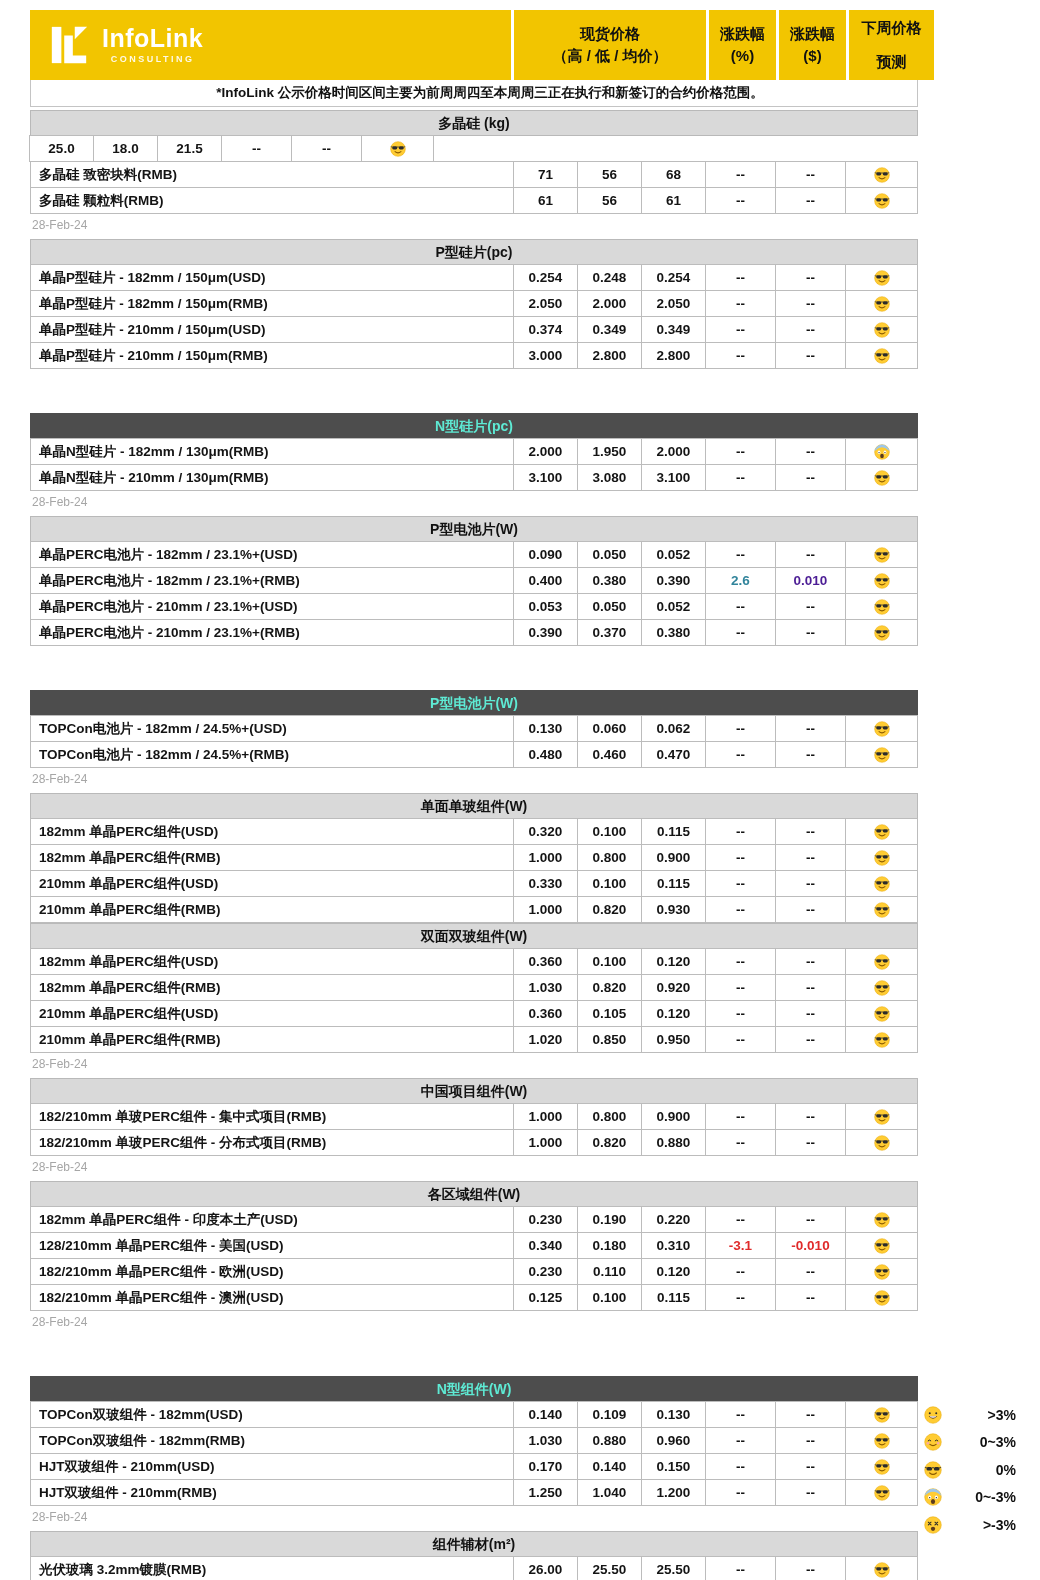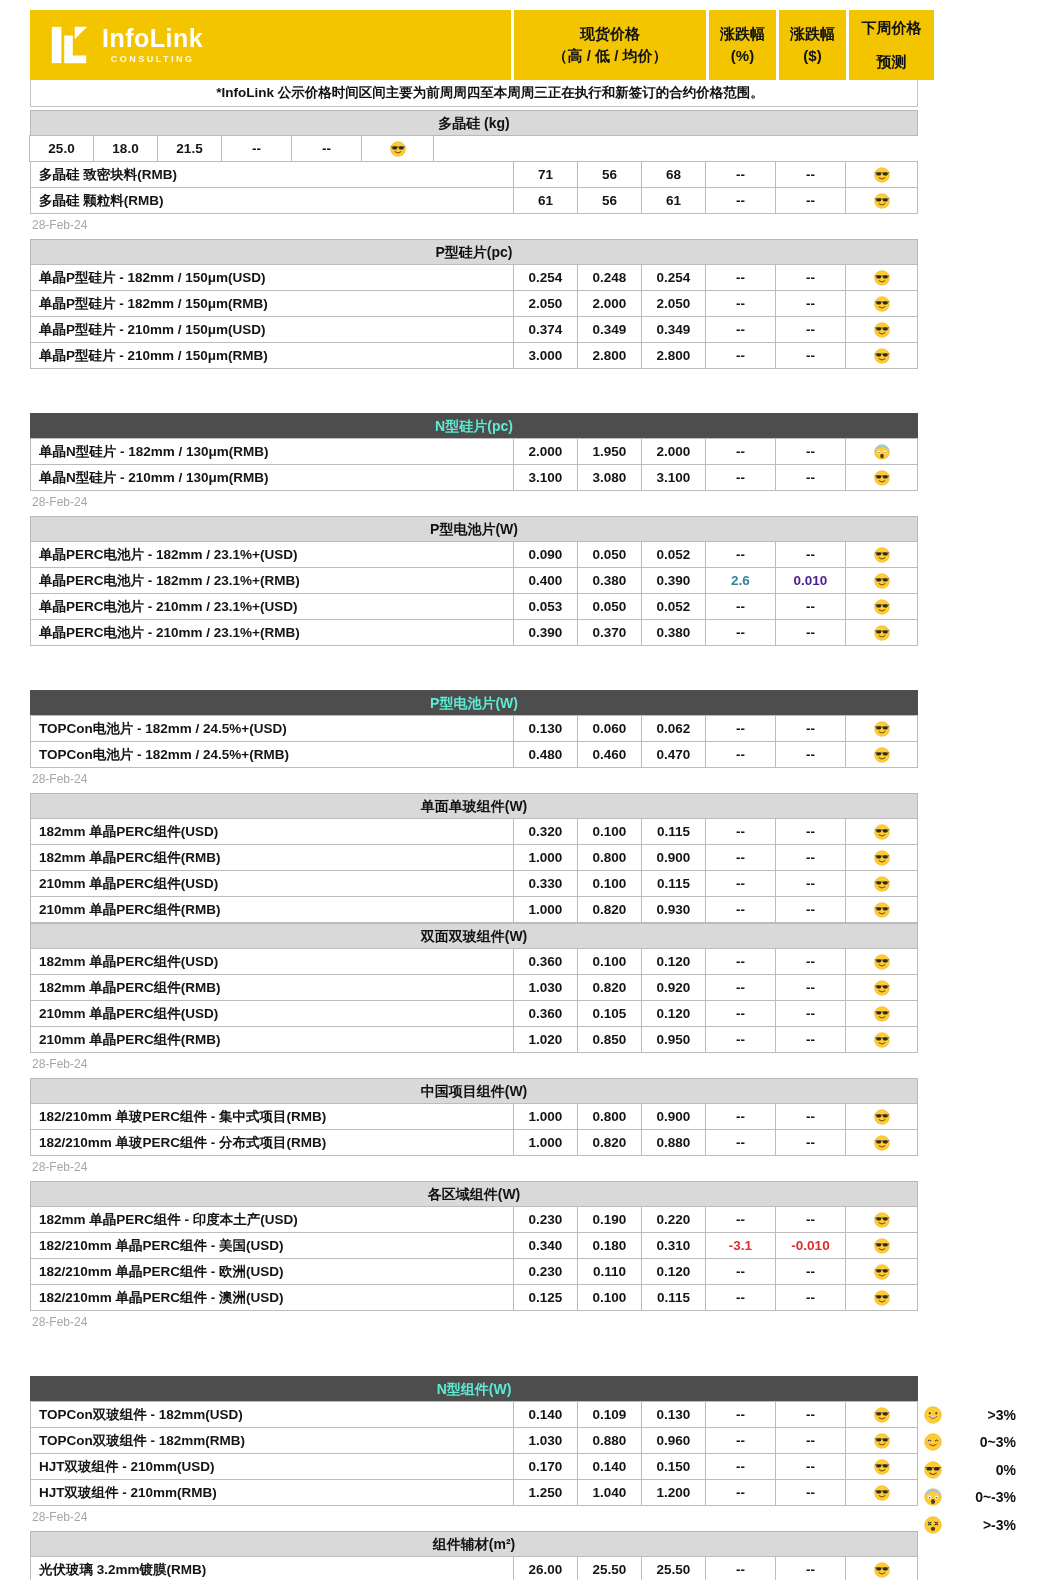--- a/index.html
+++ b/index.html
@@ -566,21 +566,21 @@
             <circle cx="10" cy="10" r="9.2" fill="#FFCC33" stroke="#E6A700" stroke-width="0.6"></circle>
             <rect x="2.8" y="6.6" width="6.2" height="3.9" rx="1.7" fill="#2b2b2b"></rect>
             <rect x="11" y="6.6" width="6.2" height="3.9" rx="1.7" fill="#2b2b2b"></rect>
             <path d="M9 7.5 h2" stroke="#2b2b2b" stroke-width="1.2"></path>
             <path d="M1 7.2 L3.2 7.6 M19 7.2 L16.8 7.6" stroke="#2b2b2b" stroke-width="0.9"></path>
             <path d="M6.3 13.3 Q10 16.3 13.7 13.3" stroke="#8a5a00" stroke-width="1.3" fill="none" stroke-linecap="round"></path>
           </svg>
         </div>
       </div>
       <div class="row">
-        <div class="cell c-label">182/210mm 单晶PERC组件 - 美国(USD)</div>
+        <div class="cell c-label">128/210mm 单晶PERC组件 - 美国(USD)</div>
         <div class="cell c-num">0.340</div>
         <div class="cell c-num">0.180</div>
         <div class="cell c-num">0.310</div>
         <div class="cell c-pct" style="color: rgb(224, 43, 43);">-3.1</div>
         <div class="cell c-usd" style="color: rgb(224, 43, 43);">-0.010</div>
         <div class="cell c-fc">
           <svg width="16" height="16" viewBox="0 0 20 20">
             <circle cx="10" cy="10" r="9.2" fill="#FFCC33" stroke="#E6A700" stroke-width="0.6"></circle>
             <rect x="2.8" y="6.6" width="6.2" height="3.9" rx="1.7" fill="#2b2b2b"></rect>
             <rect x="11" y="6.6" width="6.2" height="3.9" rx="1.7" fill="#2b2b2b"></rect>

